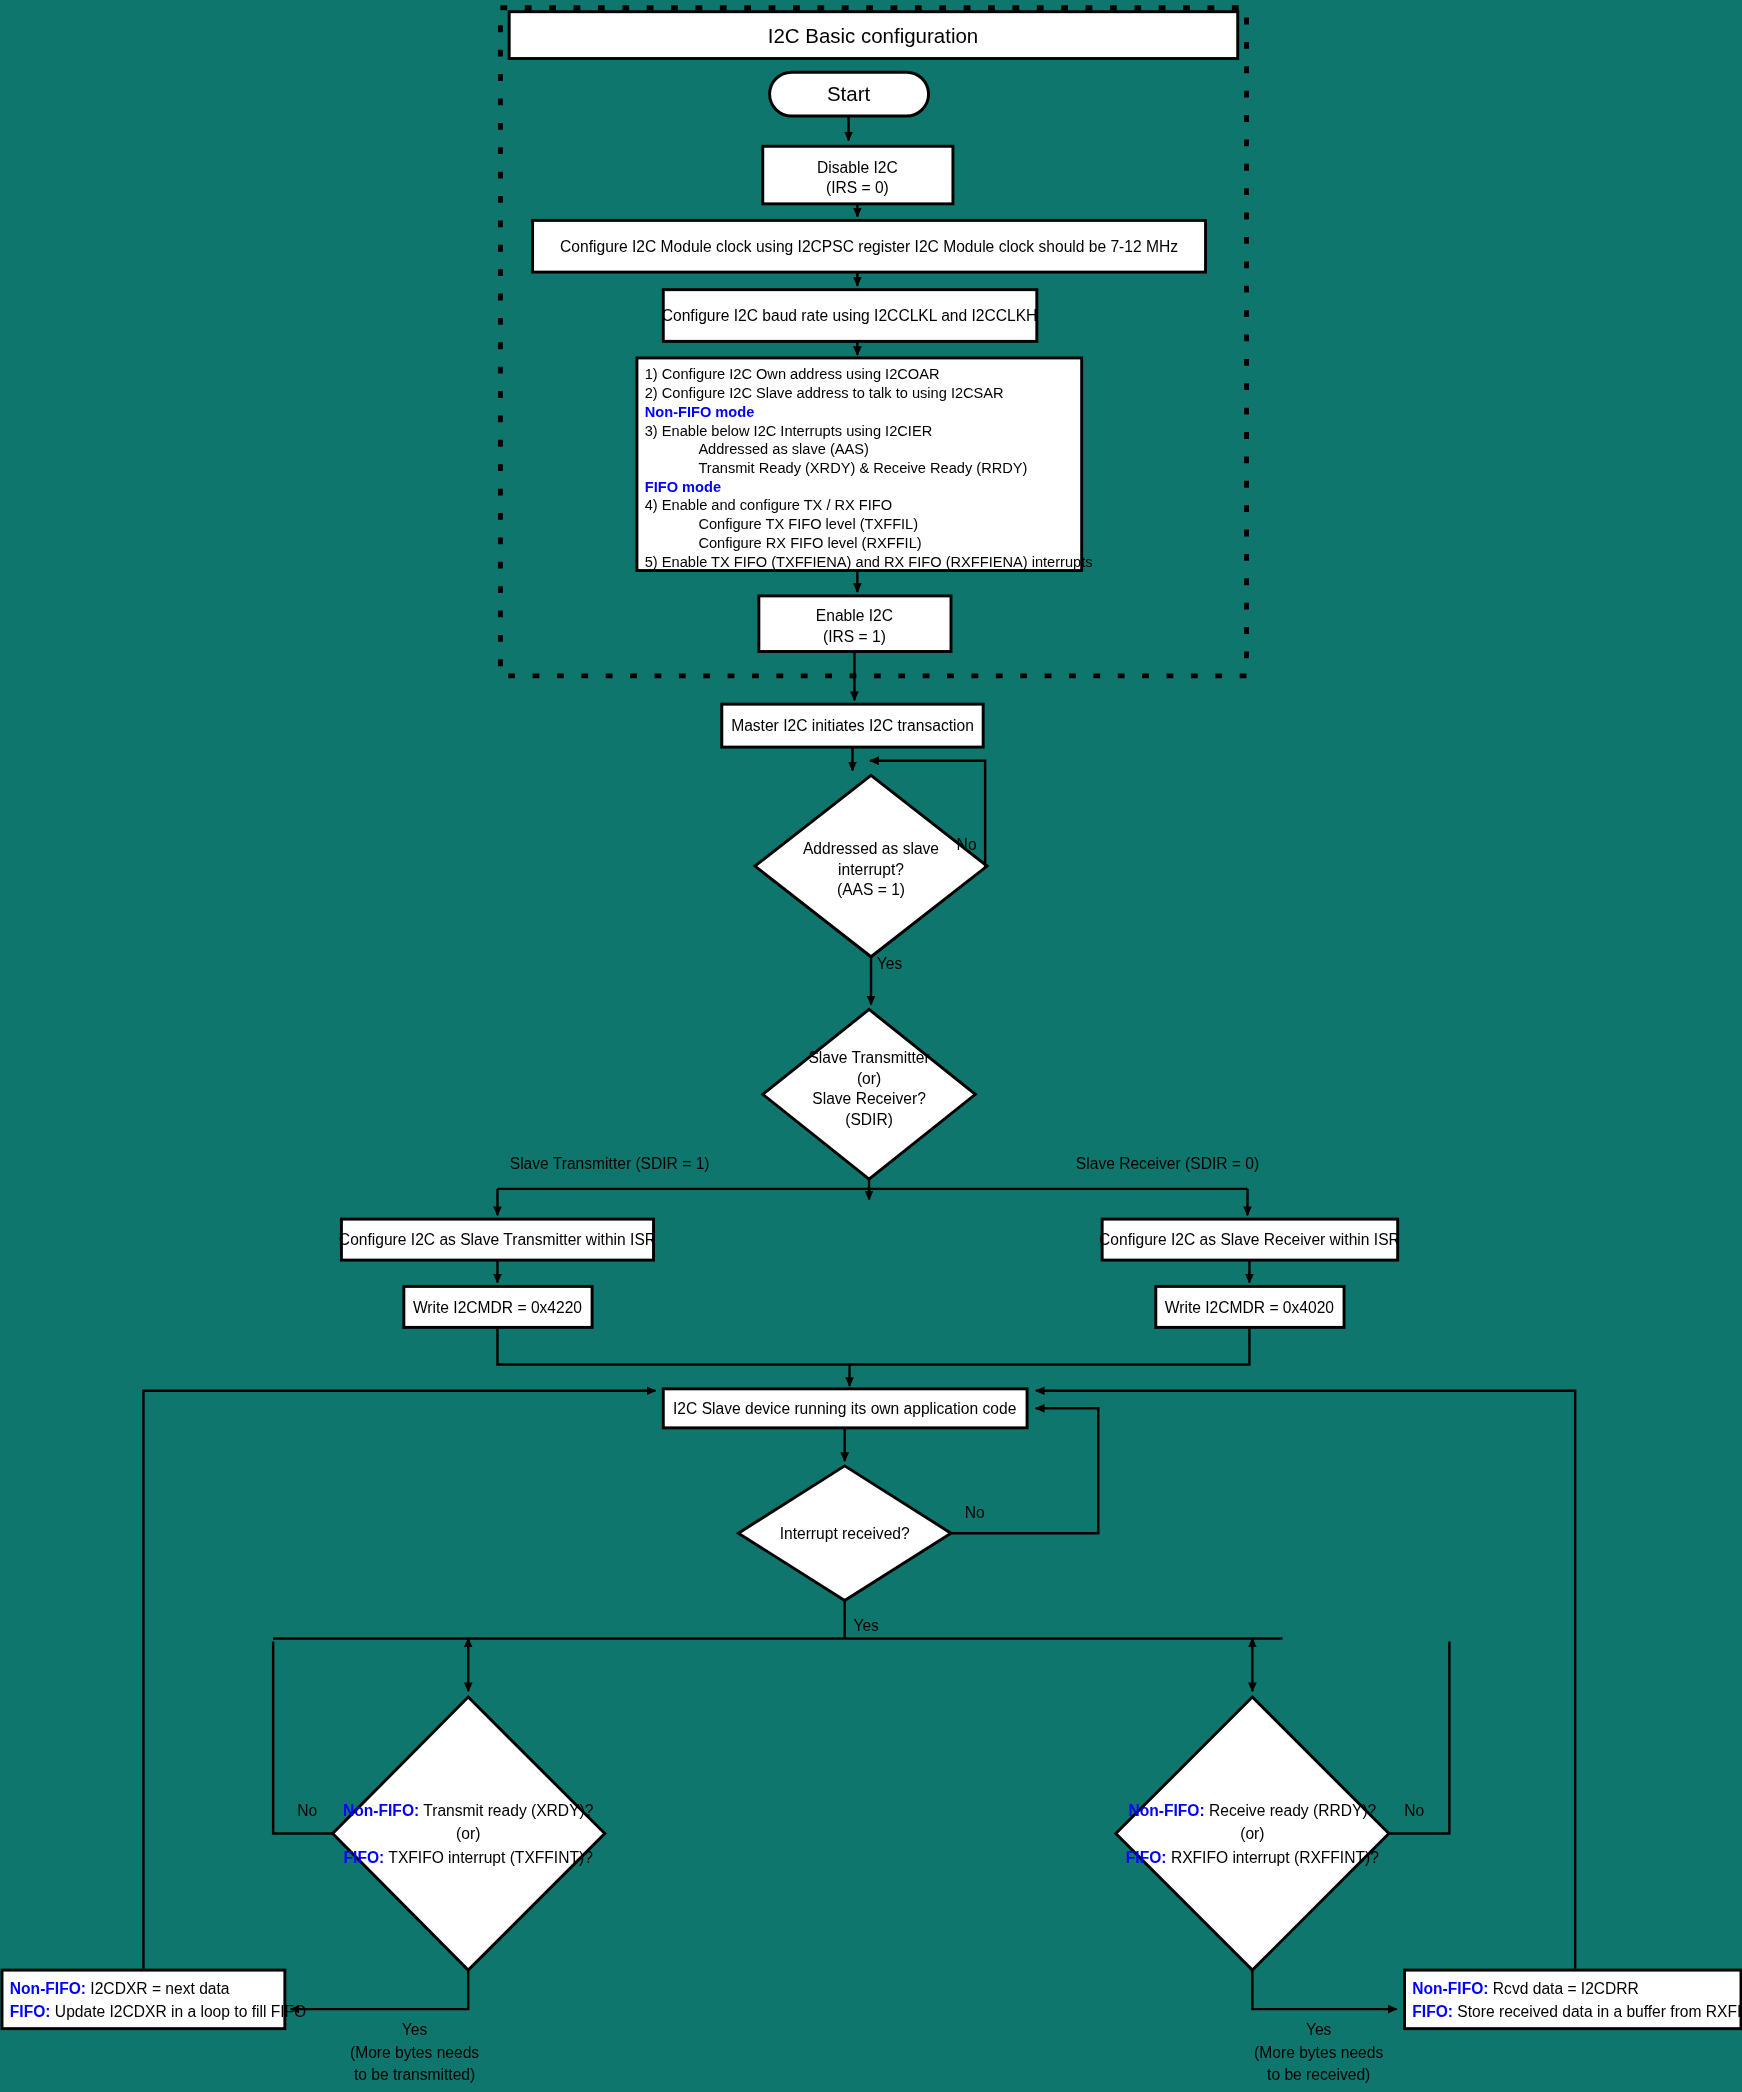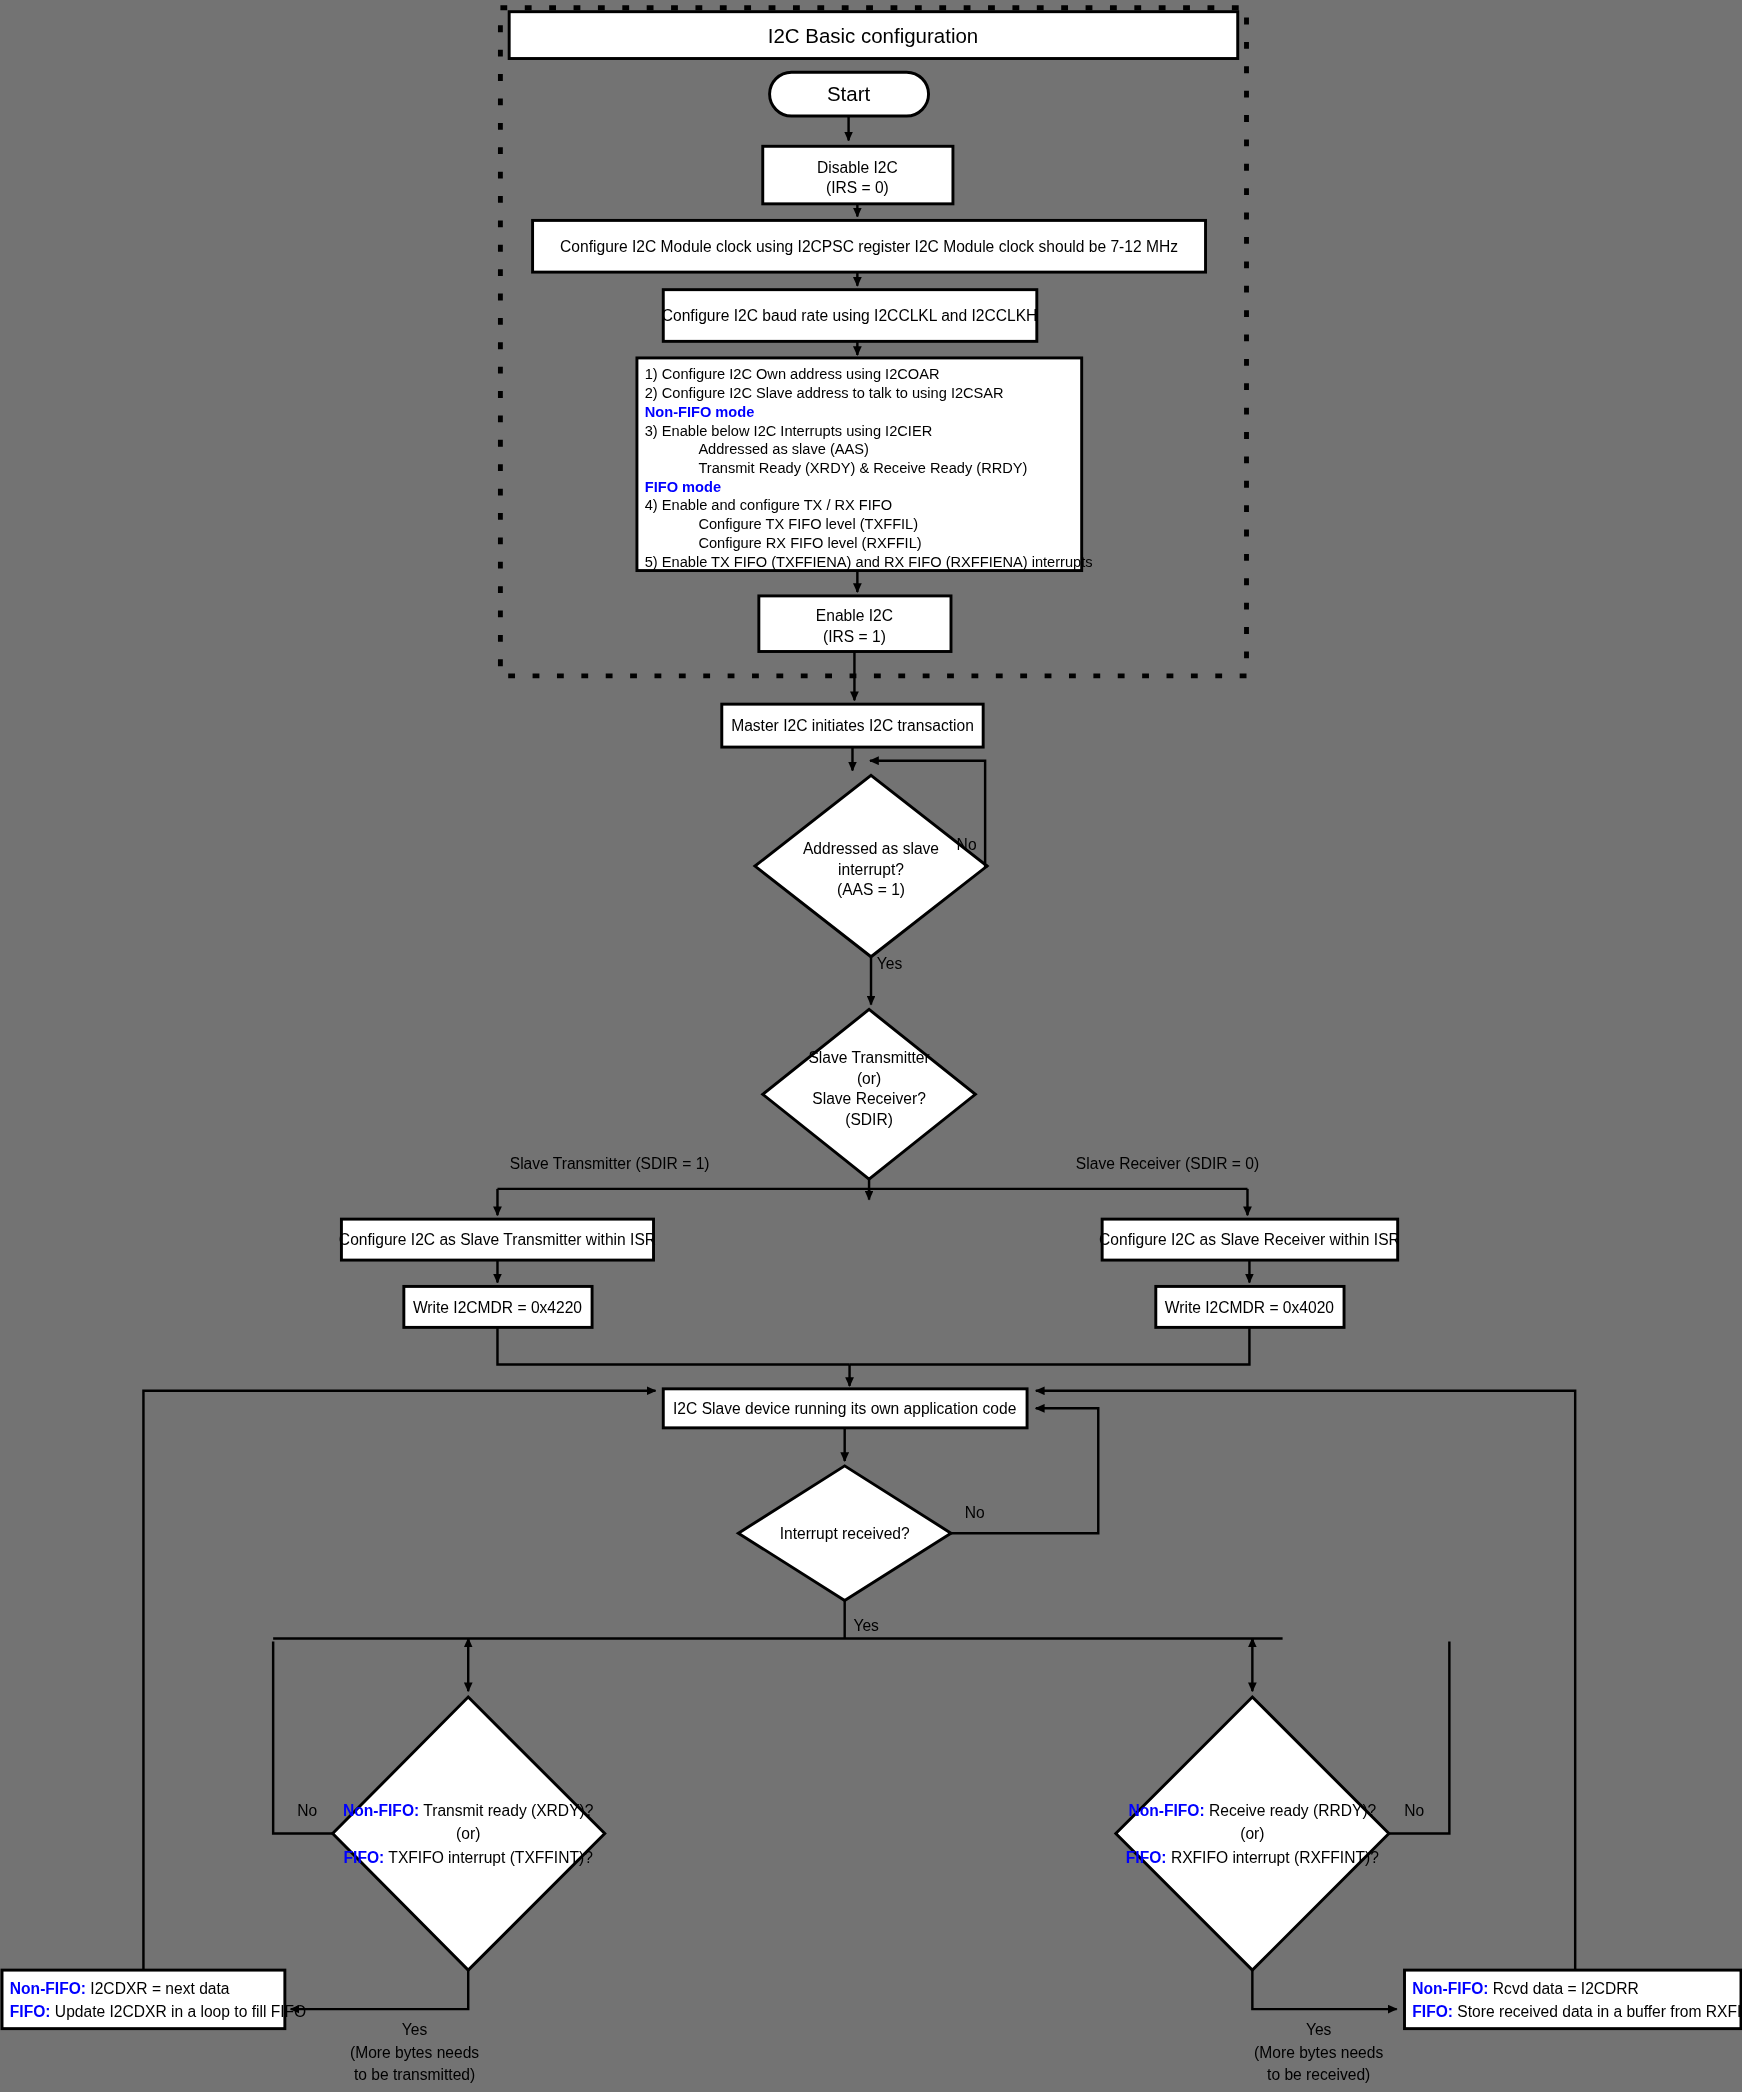--- a/index.html
+++ b/index.html
@@ -1,17 +1,17 @@
 <!DOCTYPE html>
 <html><head>
 <meta charset="utf-8">
 <style>
   html,body{margin:0;padding:0;background:#ffffff;}
   body{font-family:"Liberation Sans",sans-serif;color:#000;}
-  #root{position:relative;width:1743px;height:2093px;background:#737373;overflow:hidden;}
+  #root{position:relative;width:1743px;height:2093px;background:#0f766e;overflow:hidden;}
   svg{position:absolute;left:0;top:0;width:1743px;height:2093px;}
   .shape-text{font-family:"Liberation Sans",sans-serif;fill:#000;}
   .blue{fill:#0000ff;font-weight:bold;}
   .ln{stroke:#000;fill:none;}
 </style>
 </head>
 <body>
 
 <div id="root">
 <svg viewBox="0 0 1787 2146" xmlns="http://www.w3.org/2000/svg">

